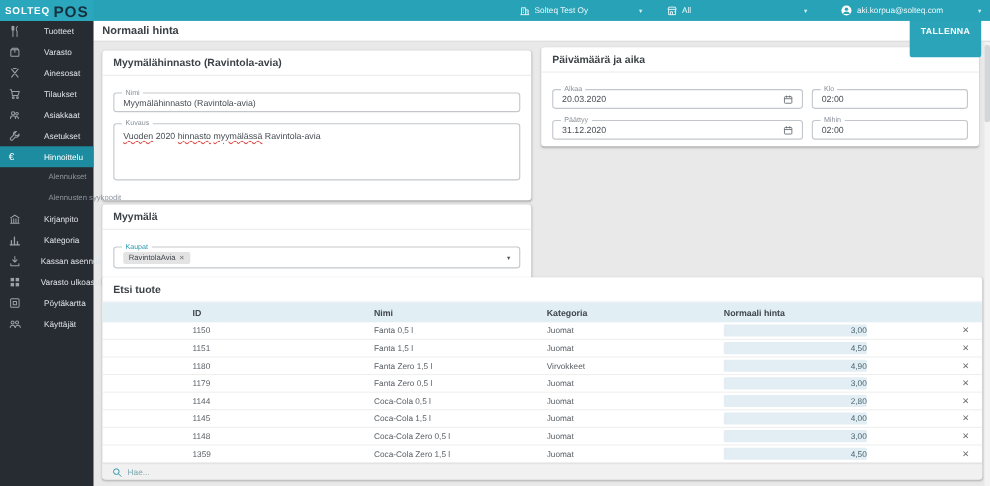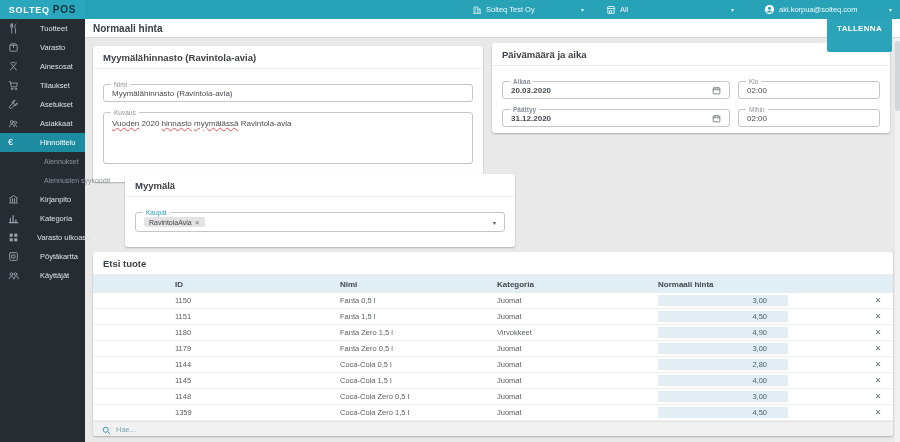--- a/index.html
+++ b/index.html
@@ -5,21 +5,21 @@
   * { margin:0; padding:0; box-sizing:border-box; }
   html,body { width:900px; height:442px; overflow:hidden;
     font-family:"Liberation Sans", sans-serif; background:#e9e9e9; }
 
   
   .topbar { position:absolute; left:0; top:0; width:900px; height:19px;
     background:#27a2b6; display:flex; align-items:center; z-index:5; }
   .logo { width:85px; height:19px; display:flex; align-items:center; justify-content:center;
     gap:3px; background:#2aa7bc; }
   .logo .sq { font-size:9px; font-weight:bold; letter-spacing:.8px; color:#ffffff;text-align:center; }
-  .logo .pos { font-size:10px; font-weight:bold; letter-spacing:.8px; color:#17303f; }
+  .logo .pos { font-size:14px; font-weight:bold; letter-spacing:.8px; color:#17303f; }
   .topbar-right { margin-left:auto; display:flex; align-items:center; margin-right:8px; }
   .tb-group { display:flex; align-items:center; color:#eef8fa; font-size:7.5px; }
   .tb-group .lbl { margin-left:4px; }
   .tb-group .chev { margin-left:auto; font-size:6px; color:#d8eef2; }
   .g-company { width:112px; }
   .g-store { width:128px; margin-left:22px; }
   .g-user { width:128px; margin-left:30px; }
   .tb-ic svg { display:block; }
 
   
@@ -48,51 +48,51 @@
   
   .content { position:absolute; left:85px; top:38px; right:5px; bottom:0; }
   .card { position:absolute; background:#fff; border-radius:3px;
     box-shadow:0 1px 2px rgba(0,0,0,.25); }
   .card-title { padding:6px 10px 5px; font-size:9.5px; font-weight:bold;
     color:#3c4247; border-bottom:1px solid #ececec; }
   .card-body { padding:10px 10px 8px; }
 
   #card-pricelist { left:8px; top:8px; width:390px; height:136px; }
   #card-datetime  { left:407px; top:5px; width:398px; height:90px; }
-  #card-store     { left:8px; top:136px; width:390px; height:73px;margin-left:32px; }
+  #card-store     { left:8px; top:148px; width:390px; height:73px; }
   #card-products  { left:8px; top:214px; width:800px; height:184px; overflow:hidden; }
 
   .field { position:relative; border:1px solid #c3c7cc; border-radius:3px;
     background:#fff; height:18px; display:flex; align-items:center; padding:0 8px; }
   .flabel { position:absolute; top:-4.5px; left:7px; background:#fff; padding:0 3px;
     font-size:6.5px; color:#8a9198; white-space:nowrap; }
   .fvalue { font-size:8px; color:#464c52; white-space:nowrap; }
   .m-top { margin-top:5px; }
   .textarea { height:52px; align-items:flex-start; padding-top:6px; margin-top:10px; }
   .missp { text-decoration:underline wavy #e0524d; text-decoration-thickness:1px; }
 
   .dt-row { display:flex; gap:8px; margin-bottom:10px; }
-  .dt-date { width:228px;font-weight:bold; }
+  .dt-date { width:228px; }
   .dt-time { flex:1; }
   .cal-ic { margin-left:auto; color:#5c6268; cursor:pointer; display:flex; }
 
   .kaupat .flabel { color:#2a9db2; }
   .kaupat { height:20px; }
   .chip { display:inline-flex; align-items:center; gap:3px; background:#e3e3e3;
     border-radius:2px; padding:1.5px 5px; font-size:7px; color:#3f454b; }
   .chip .chip-x { font-size:6px; color:#6b7177; cursor:pointer; }
   .dd-caret { margin-left:auto; font-size:6px; color:#55595e; cursor:pointer; }
 
   
   .thead, .trow { padding-left:82px; display:grid;
     grid-template-columns:165px 157px 161px 130px 1fr 30px; align-items:center; }
   .thead { background:#e1eef3; height:18px; font-size:8px; color:#40464d; font-weight:bold; }
   .trow { height:16px; border-bottom:1px solid #efefef; font-size:7.5px; color:#5a6066; }
   .price-box { background:#e3eef4; height:11px; border-radius:1px; display:flex;
-    align-items:center; justify-content:flex-end; padding-right:21px;
+    align-items:center; justify-content:flex-end; padding-right:0;
     font-size:7.5px; color:#47626e; cursor:text; }
   .row-x { justify-self:center; background:none; border:none; font-size:8px;
     color:#6a7076; cursor:pointer; font-family:inherit; }
   .search-row { height:16px; background:#f1f1f1; border-top:1px solid #e2e2e2;
     display:flex; align-items:center; gap:5px; padding-left:9px; cursor:text; }
   .search-row .ph { font-size:7.5px; color:#7da7b1; }
 
   
   .scroll-strip { position:absolute; right:0; top:19px; width:5px; bottom:0;
     background:#f3f3f3; }
@@ -173,35 +173,35 @@
             <path d="M1.3 1.8h1.3l1 5.6h5.6l1.2-4H3.1"></path>
             <circle cx="4.4" cy="9.6" r=".9"></circle>
             <circle cx="8.6" cy="9.6" r=".9"></circle>
           </svg>
         </span>
         <span class="s-lbl">Tilaukset</span>
       </div>
       <div class="side-item">
         <span class="ic">
           <svg width="11" height="11" viewBox="0 0 12 12" fill="none" stroke="currentColor" stroke-width="1" stroke-linecap="round" stroke-linejoin="round">
-            <path d="M7.6 1.6a2.7 2.7 0 0 0-2.9 3.6L1.9 8a1.3 1.3 0 1 0 1.9 1.9l2.8-2.8a2.7 2.7 0 0 0 3.6-2.9L8.4 6 6.3 5.5 5.8 3.4z"></path>
-          </svg>
-        </span>
-        <span class="s-lbl">Asetukset</span>
-      </div>
-      <div class="side-item">
-        <span class="ic">
-          <svg width="11" height="11" viewBox="0 0 12 12" fill="none" stroke="currentColor" stroke-width="1" stroke-linecap="round" stroke-linejoin="round">
             <circle cx="4.2" cy="4.4" r="1.6"></circle>
             <circle cx="8.1" cy="4.9" r="1.3"></circle>
             <path d="M1.7 9.6c0-1.6 1.1-2.7 2.5-2.7s2.5 1.1 2.5 2.7M7.2 7.5c1.3 0 2.3 1 2.3 2.1"></path>
           </svg>
         </span>
         <span class="s-lbl">Asiakkaat</span>
       </div>
+      <div class="side-item">
+        <span class="ic">
+          <svg width="11" height="11" viewBox="0 0 12 12" fill="none" stroke="currentColor" stroke-width="1" stroke-linecap="round" stroke-linejoin="round">
+            <path d="M7.6 1.6a2.7 2.7 0 0 0-2.9 3.6L1.9 8a1.3 1.3 0 1 0 1.9 1.9l2.8-2.8a2.7 2.7 0 0 0 3.6-2.9L8.4 6 6.3 5.5 5.8 3.4z"></path>
+          </svg>
+        </span>
+        <span class="s-lbl">Asetukset</span>
+      </div>
       <div class="side-item selected">
         <span class="ic">
           <span class="eu">€</span>
         </span>
         <span class="s-lbl">Hinnoittelu</span>
       </div>
       <div class="side-item sub">
         <span class="s-lbl">Alennukset</span>
       </div>
       <div class="side-item sub">
@@ -215,20 +215,28 @@
         </span>
         <span class="s-lbl">Kirjanpito</span>
       </div>
       <div class="side-item">
         <span class="ic">
           <svg width="11" height="11" viewBox="0 0 12 12" fill="none" stroke="currentColor" stroke-width="1" stroke-linecap="round" stroke-linejoin="round">
             <path d="M2.6 9.6V6.2M5.6 9.6V2.8M8.6 9.6V7.4M1.4 10.4h9.2" stroke-width="1.3"></path>
           </svg>
         </span>
         <span class="s-lbl">Kategoria</span>
+      </div>
+      <div class="side-item">
+        <span class="ic">
+          <svg width="11" height="11" viewBox="0 0 12 12" fill="none" stroke="currentColor" stroke-width="1" stroke-linecap="round" stroke-linejoin="round">
+            <path d="M6 1.4v5.2M3.9 4.6L6 6.8l2.1-2.2M2 8.6v1.8h8V8.6"></path>
+          </svg>
+        </span>
+        <span class="s-lbl">Kassan asennus</span>
       </div>
       <div class="side-item">
         <span class="ic">
           <svg width="11" height="11" viewBox="0 0 12 12" fill="currentColor">
             <rect x="1.8" y="1.8" width="3.4" height="3.4"></rect>
             <rect x="6.8" y="1.8" width="3.4" height="3.4"></rect>
             <rect x="1.8" y="6.8" width="3.4" height="3.4"></rect>
             <rect x="6.8" y="6.8" width="3.4" height="3.4"></rect>
           </svg>
         </span>

